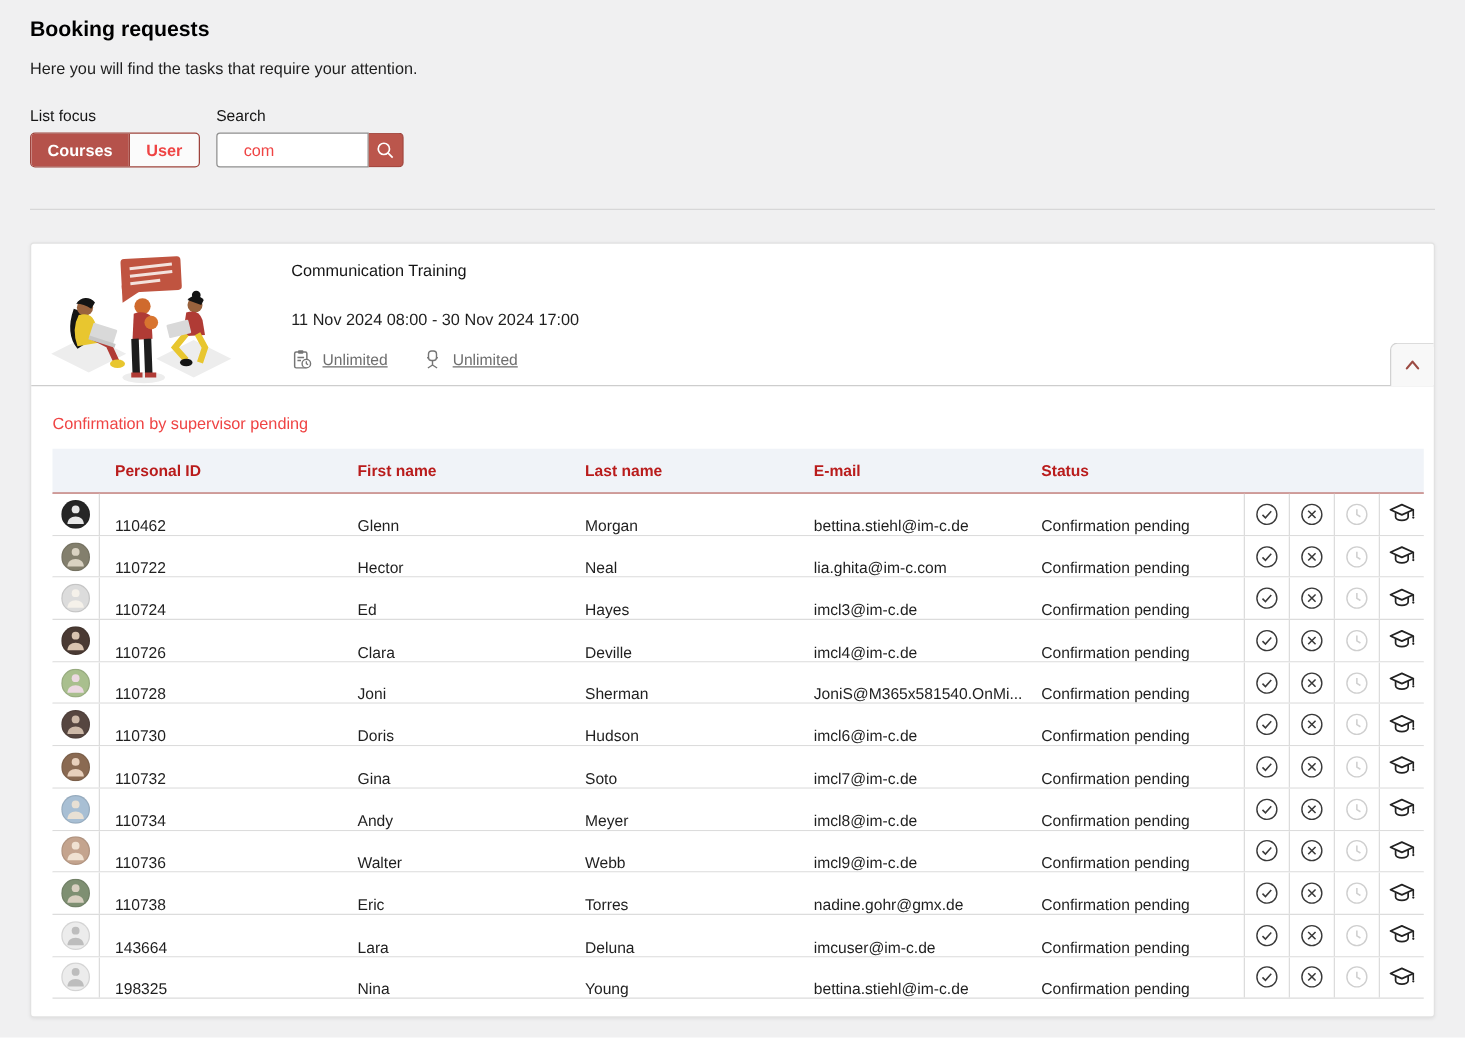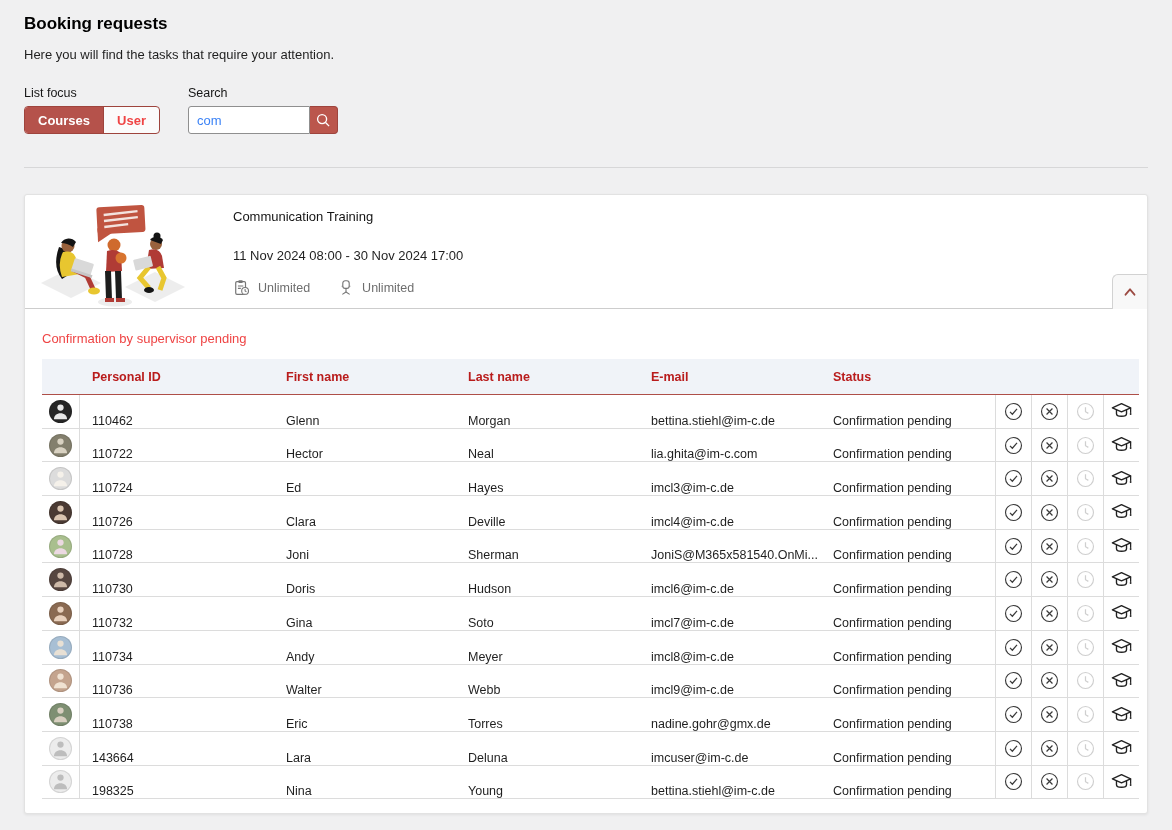--- a/index.html
+++ b/index.html
@@ -8,38 +8,38 @@
     background:#f0f0f1;
     font-family:"Liberation Sans", sans-serif;
     color:#1f1f1f;
     overflow:hidden;
     font-size:13px;
   }
   
   .page-header { padding:14px 24px 0 24px; }
   .page-title { font-size:17px; font-weight:bold; color:#000; }
   .page-subtitle { font-size:13px; margin-top:13px; color:#1f1f1f; }
-  .filters { display:flex; gap:28px; margin-top:24px; }
+  .filters { display:flex; gap:13px; margin-top:24px; }
   .filter-label { display:block; font-size:12.5px; margin-bottom:6px; color:#161616; }
   .toggle-group { display:inline-flex; border:1px solid #9e443d; border-radius:4px; overflow:hidden; height:28px; background:#fbfbfb; }
   .toggle-btn { border:none; font-family:inherit; font-size:13px; font-weight:bold; padding:0 13px; cursor:pointer; height:100%; background:transparent; color:#ef4444; }
   .toggle-btn.active { background:#b5524b; color:#fff; }
   .toggle-btn.inactive { border-left:1px solid #9e443d; }
   .search-row { display:flex; height:28px; }
-  .search-input { width:122px; border:1px solid #8f8f8f; padding:0 8px; font-size:13px; font-family:inherit; color:#3b82f6; border-radius:3px 0 0 3px; outline:none; background:#fff; }
+  .search-input { width:122px; border:1px solid #8f8f8f; padding:0 21px; font-size:13px; font-family:inherit; color:#ef4444; border-radius:3px 0 0 3px; outline:none; background:#fff; }
   .search-btn { width:28px; background:#bb564c; border:1px solid #9e443d; border-left:none; border-radius:0 4px 4px 0; display:flex; align-items:center; justify-content:center; cursor:pointer; }
   .divider { border:none; border-top:1px solid #d7d7d8; margin-top:33px; }
   
   .card { margin:26px 24px 0 24px; background:#fff; border:1px solid #e2e2e2; border-radius:3px; box-shadow:0 1px 3px rgba(0,0,0,.07); }
   .card-header { position:relative; height:114px; border-bottom:1px solid #cdcdcd; display:flex; }
   .illustration { width:176px; display:flex; align-items:flex-start; justify-content:center; padding-top:8px; }
   .course-info { padding-top:14px; padding-left:32px; }
   .course-title { font-size:13px; font-weight:normal; color:#141414; }
   .course-dates { font-size:13px; margin-top:24px; color:#1f1f1f; }
-  .course-meta { display:flex; gap:28px; align-items:center; margin-top:16px; color:#6e6e6e; font-size:12.5px; }
+  .course-meta { display:flex; gap:28px; align-items:center; margin-top:16px; color:#6e6e6e; font-size:12.5px;text-decoration:underline; }
   .meta-item { display:flex; align-items:center; gap:8px; }
   .collapse-btn { position:absolute; right:0; bottom:-1px; width:35px; height:35px; background:#f8f8f8; border:1px solid #d2d2d2; border-right:none; border-bottom:none; border-top-left-radius:6px; display:flex; align-items:center; justify-content:center; cursor:pointer; }
   
   .card-body { padding:22px 17px 14px 17px; }
   .section-title { font-size:13px; margin-bottom:13px; color:#ef4444; }
   .btable { width:1097px; font-size:12.5px; }
   .thead { display:flex; background:#f0f3f8; height:36px; align-items:center; border-bottom:1.5px solid #ae4f48; font-weight:bold; color:#b91c1c; }
   .cell { padding-left:12px; overflow:hidden; white-space:nowrap; text-overflow:ellipsis; }
   .col-avatar { width:38px; padding:0; flex:none; }
   .col-pid    { width:194px; flex:none; }

